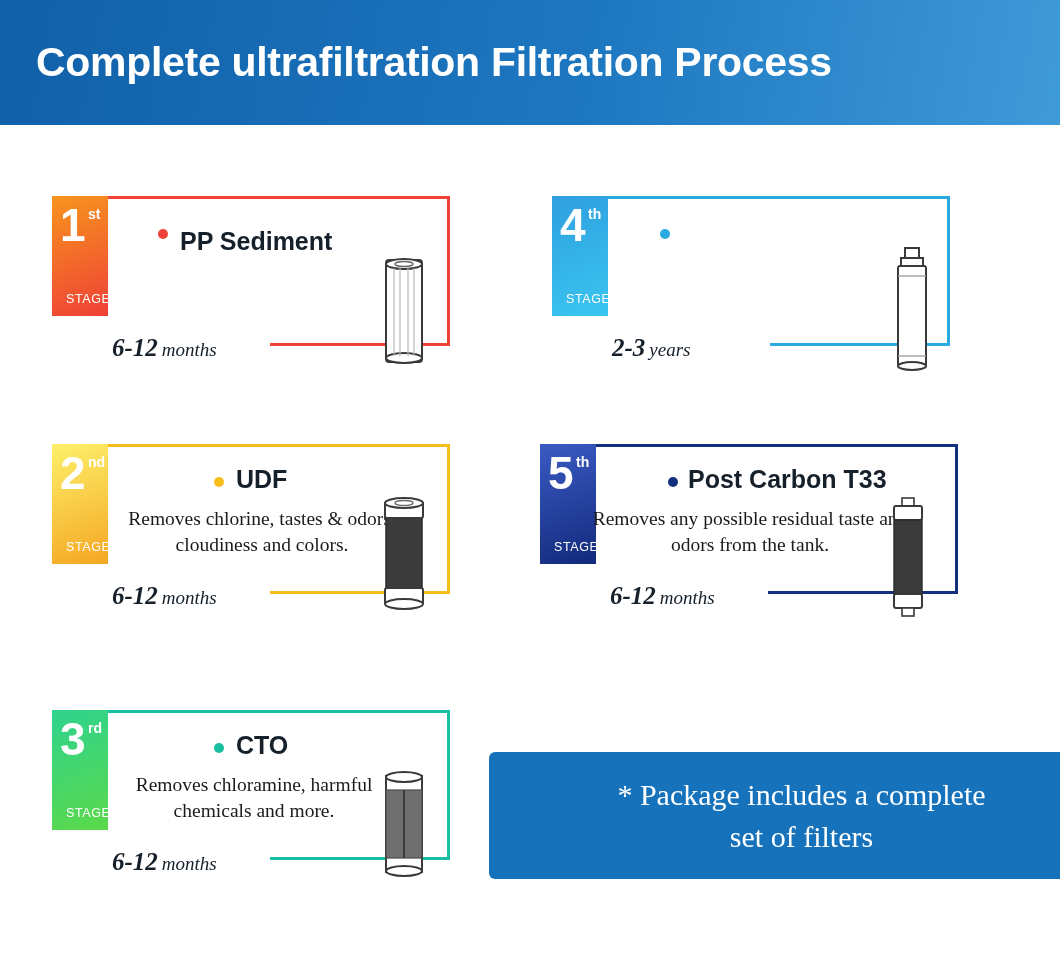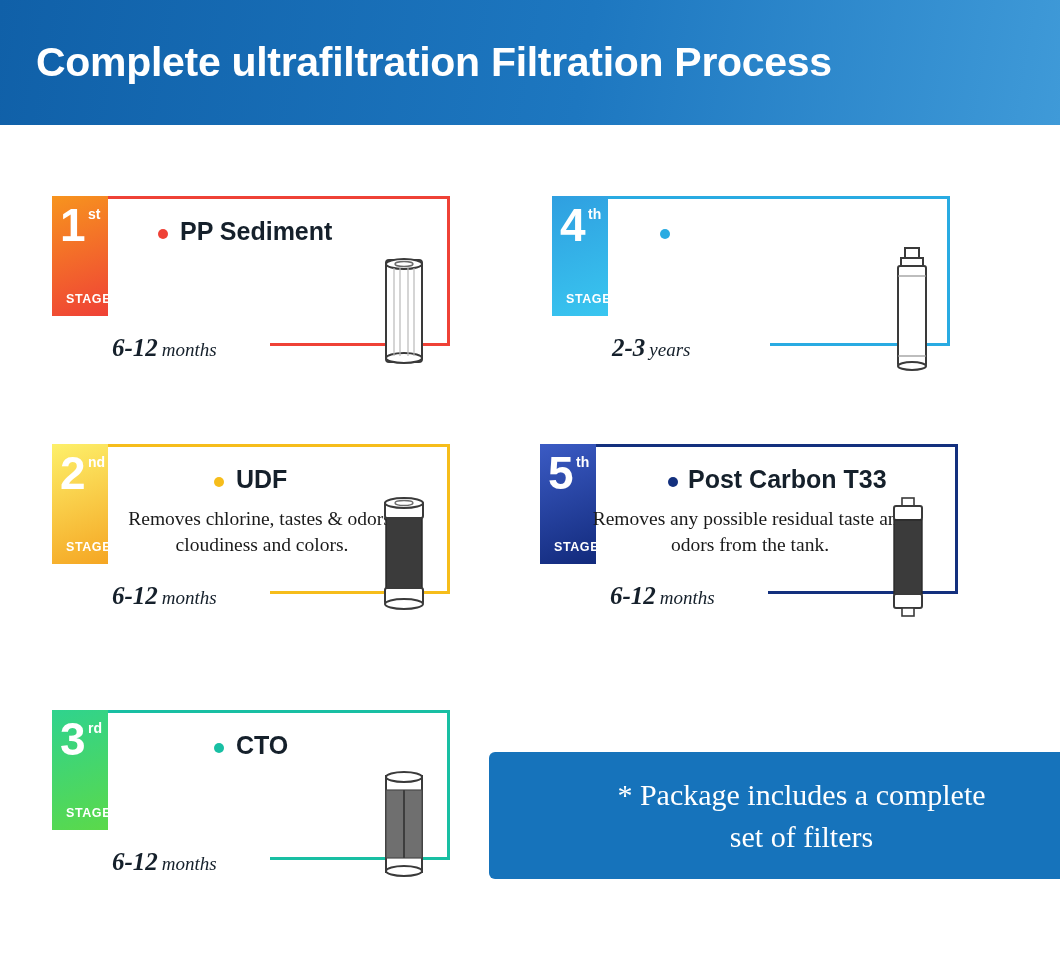--- a/index.html
+++ b/index.html
@@ -65,21 +65,21 @@
     top: 10px;
     font-size: 14px;
     font-weight: bold;
   }
   .badge-stage {
     position: absolute;
     left: 14px;
     bottom: 10px;
     font-size: 12.5px;
     letter-spacing: 0.6px;
-    font-weight: bold;
+    font-weight: normal;
   }
 
   
   .frame {
     position: absolute;
     left: 48px;
     top: 0;
     width: 350px;
     height: 150px;
     border-top: 3px solid #cccccc;
@@ -168,21 +168,21 @@
 
 <div class="stage" id="stage-0" style="left:52px; top:196px;">
   <div class="frame" id="frame-0" style="border-top-color: rgb(239, 65, 54); border-right-color: rgb(239, 65, 54);"></div>
   <div class="underline" id="uline-0" style="left: 218px; top: 147px; width: 180px; background: rgb(239, 65, 54);"></div>
   <div class="badge" id="badge-0" style="background: linear-gradient(160deg, rgb(247, 148, 30) 0%, rgb(239, 65, 54) 100%);">
     <div class="badge-num">1</div>
     <div class="badge-ord">st</div>
     <div class="badge-stage">STAGE</div>
   </div>
   <div class="dot" id="dot-0" style="left: 106px; top: 33px; background: rgb(239, 65, 54);"></div>
-  <div class="stage-title" style="left:128px; top:21px;">PP Sediment</div>
+  <div class="stage-title" style="left:128px; top:31px;">PP Sediment</div>
   <div class="life" style="left:60px; top:138px;">
     <b>6-12</b>
     <span>months</span>
   </div>
 
   <svg class="cart" style="left:322px; top:60px;" width="60" height="110" viewBox="0 0 60 110">
     <rect x="12" y="4" width="36" height="102" rx="3" fill="#ffffff" stroke="#3a3a3a" stroke-width="2"></rect>
     <ellipse cx="30" cy="8" rx="18" ry="5" fill="#ffffff" stroke="#3a3a3a" stroke-width="2"></ellipse>
     <ellipse cx="30" cy="8" rx="9" ry="2.5" fill="#ffffff" stroke="#6a6a6a" stroke-width="1.4"></ellipse>
     <ellipse cx="30" cy="102" rx="18" ry="5" fill="#ffffff" stroke="#3a3a3a" stroke-width="2"></ellipse>
@@ -222,20 +222,21 @@
 <div class="stage" id="stage-2" style="left:52px; top:710px;">
   <div class="frame" id="frame-2" style="border-top-color: rgb(24, 191, 163); border-right-color: rgb(24, 191, 163);"></div>
   <div class="underline" id="uline-2" style="left: 218px; top: 147px; width: 180px; background: rgb(24, 191, 163);"></div>
   <div class="badge" id="badge-2" style="background: linear-gradient(160deg, rgb(47, 211, 142) 0%, rgb(91, 217, 74) 100%);">
     <div class="badge-num">3</div>
     <div class="badge-ord">rd</div>
     <div class="badge-stage">STAGE</div>
   </div>
   <div class="dot" id="dot-2" style="left: 162px; top: 33px; background: rgb(24, 191, 163);"></div>
   <div class="stage-title" style="left:184px; top:21px;">CTO</div>
+  <div class="desc" style="left:52px; top:62px; width:300px;">Removes chloramine, harmful chemicals and more.</div>
   <div class="life" style="left:60px; top:138px;">
     <b>6-12</b>
     <span>months</span>
   </div>
 
   <svg class="cart" style="left:320px; top:56px;" width="64" height="116" viewBox="0 0 64 116">
     <rect x="14" y="10" width="36" height="96" fill="#ffffff" stroke="#3a3a3a" stroke-width="2"></rect>
     <rect x="14" y="24" width="36" height="68" fill="#6f6f6f" stroke="#4a4a4a" stroke-width="1.2"></rect>
     <line x1="32" y1="24" x2="32" y2="92" stroke="#3d3d3d" stroke-width="2"></line>
     <ellipse cx="32" cy="11" rx="18" ry="5" fill="#ffffff" stroke="#3a3a3a" stroke-width="2"></ellipse>

